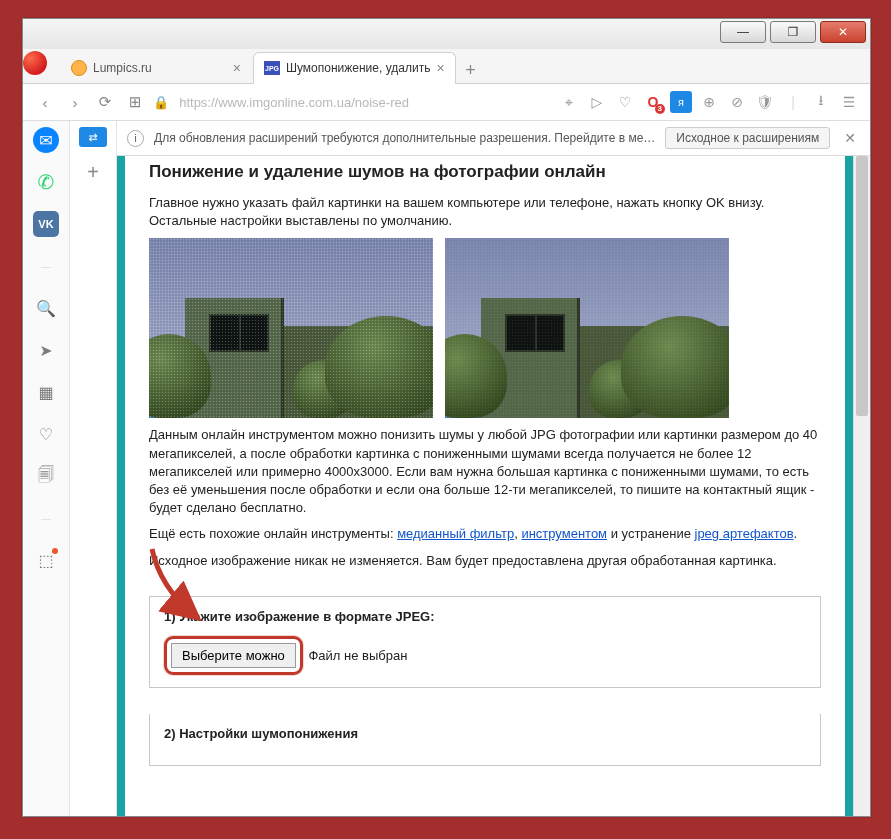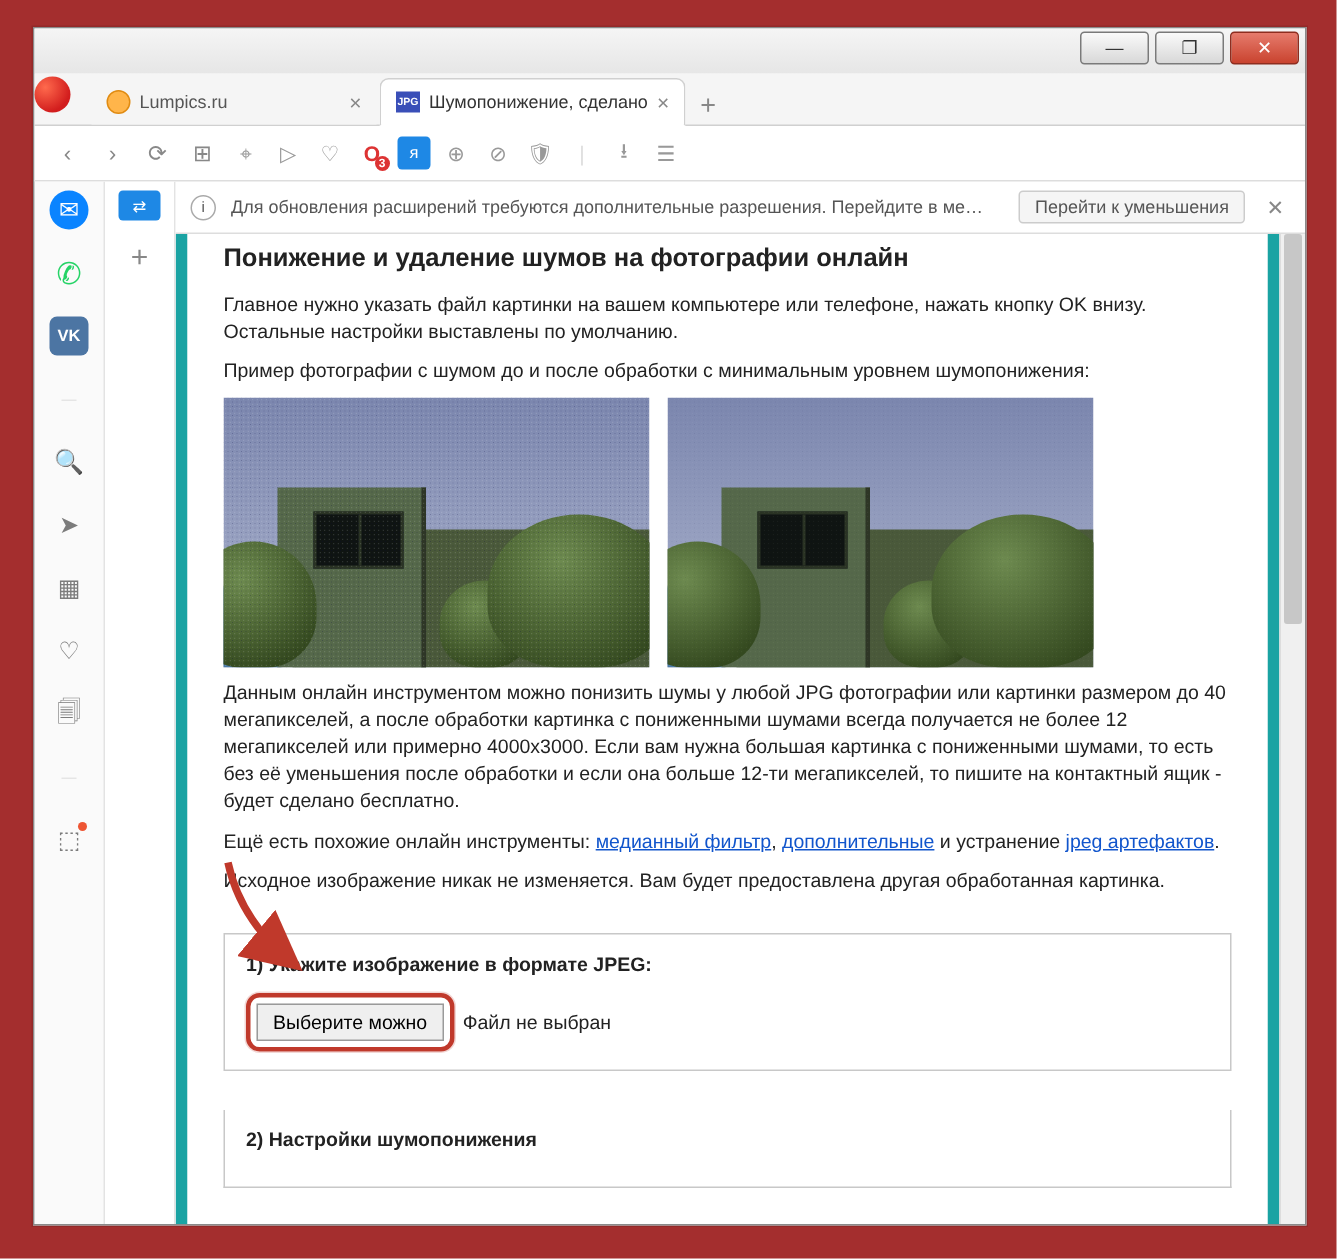--- a/index.html
+++ b/index.html
@@ -87,31 +87,32 @@
 
   <div class="tabs">
     <div class="opera-o"></div>
     <div class="tab">
       <span class="fav lump"></span>
       <span>Lumpics.ru</span>
       <span class="x">×</span>
     </div>
     <div class="tab active">
       <span class="fav jpg">JPG</span>
-      <span>Шумопонижение, сделано</span>
+      <span>Шумопонижение, удалить</span>
       <span class="x">×</span>
     </div>
     <div class="newtab">+</div>
   </div>
 
   <div class="addrbar">
     <div class="nbtn">‹</div>
     <div class="nbtn">›</div>
     <div class="nbtn">⟳</div>
     <div class="nbtn">⊞</div>
+    <div class="url"><span class="lock">🔒</span><span>https://www.imgonline.com.ua/noise-red</span></div>
     <div class="ricon">⌖</div>
     <div class="ricon">▷</div>
     <div class="ricon">♡</div>
     <div class="ricon" style="color:#d33;font-weight:bold;">
           <span>O</span>
           <span class="badge">3</span>
         </div>
     <div class="ricon t1">я</div>
     <div class="ricon">⊕</div>
     <div class="ricon">⊘</div>
@@ -138,30 +139,29 @@
 
     <div class="midstrip">
       <div class="transico">⇄</div>
       <div class="plusico">+</div>
     </div>
 
     <div class="page">
       <div class="infobar">
         <span class="i">i</span>
         <span class="msg">Для обновления расширений требуются дополнительные разрешения. Перейдите в ме…</span>
-        <span class="gobtn">Перейти к уменьшения</span>
+        <span class="gobtn">Исходное к расширениям</span>
         <span class="ix">✕</span>
       </div>
 
       <div class="content-wrap">
         <div class="teal"></div>
         <div class="content">
           <h2>Понижение и удаление шумов на фотографии онлайн</h2>
           <p>Главное нужно указать файл картинки на вашем компьютере или телефоне, нажать кнопку OK внизу. Остальные настройки выставлены по умолчанию.</p>
-          <p>Пример фотографии с шумом до и после обработки с минимальным уровнем шумопонижения:</p>
 
           <div class="imgrow">
             <div class="demo">
               <div class="sky"></div>
               <div class="loco">
                     <div class="nose"></div>
                     <div class="body1"></div>
                     <div class="cab">
                       <div class="cwin"></div>
                     </div>
@@ -186,21 +186,21 @@
                     <div class="tree t-a"></div>
                     <div class="tree t-c"></div>
                     <div class="tree t-b"></div>
                   </div>
               <div class="noise light"></div>
             </div>
           </div>
 
           <p>Данным онлайн инструментом можно понизить шумы у любой JPG фотографии или картинки размером до 40 мегапикселей, а после обработки картинка с пониженными шумами всегда получается не более 12 мегапикселей или примерно 4000x3000. Если вам нужна большая картинка с пониженными шумами, то есть без её уменьшения после обработки и если она больше 12-ти мегапикселей, то пишите на контактный ящик - будет сделано бесплатно.</p>
           <p>
-            <span>Ещё есть похожие онлайн инструменты: </span><a href="#">медианный фильтр</a><span>, </span><a href="#">дополнительные</a><span> и устранение </span><a href="#">jpeg артефактов</a><span>.</span>
+            <span>Ещё есть похожие онлайн инструменты: </span><a href="#">медианный фильтр</a><span>, </span><a href="#">инструментом</a><span> и устранение </span><a href="#">jpeg артефактов</a><span>.</span>
           </p>
           <p>Исходное изображение никак не изменяется. Вам будет предоставлена другая обработанная картинка.</p>
 
           <div class="formbox">
             <svg class="arrow-svg" width="90" height="90">
               <defs>
                     <marker id="ah" markerWidth="8" markerHeight="8" refX="6" refY="4" orient="auto">
                       <path d="M0,0 L8,4 L0,8 Z" fill="#c0392b"></path>
                     </marker>
                   </defs>

